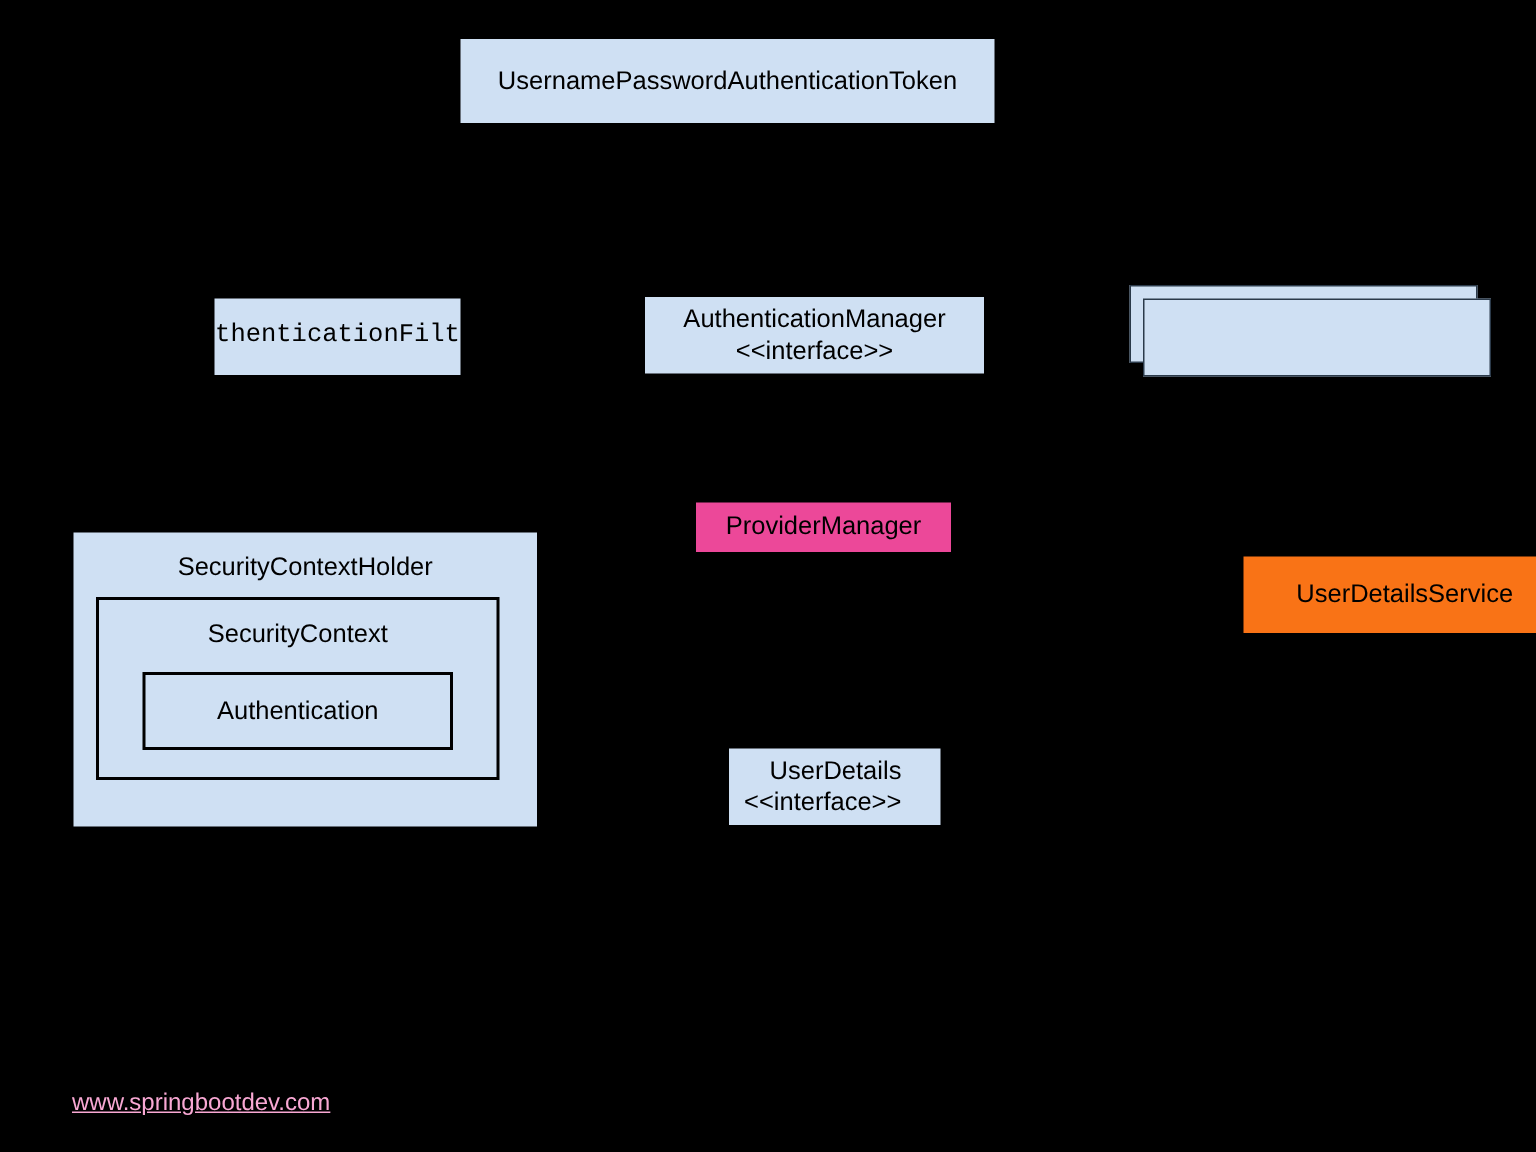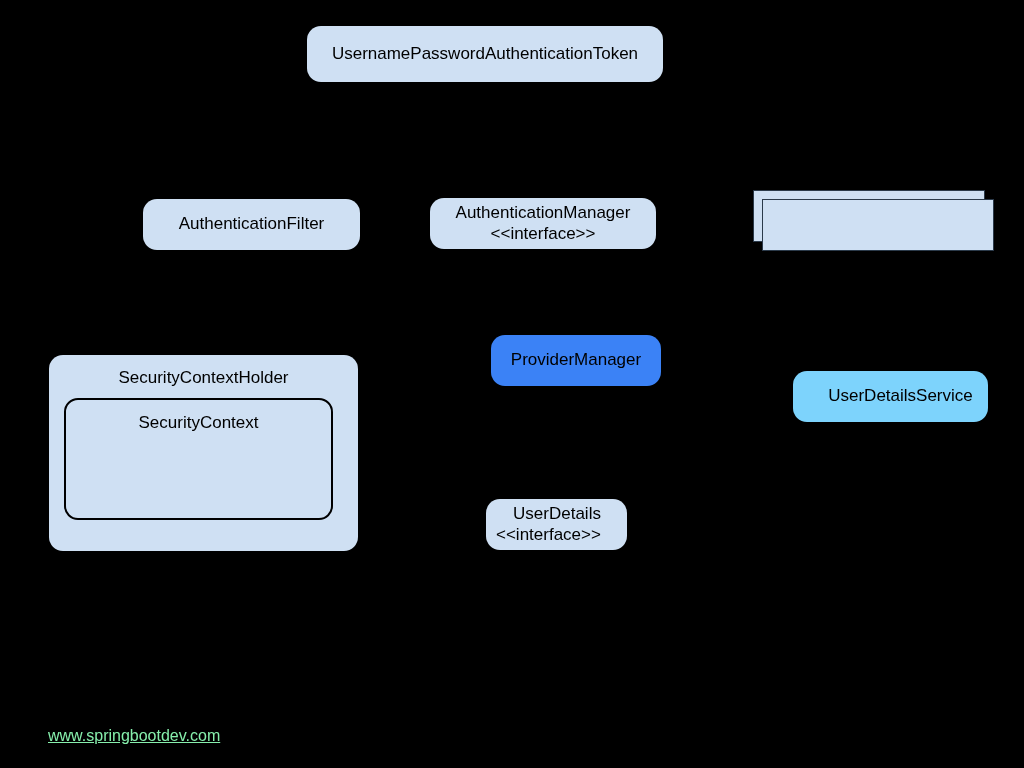--- a/index.html
+++ b/index.html
@@ -23,21 +23,20 @@
     background: #cfe0f3;
     color: #000000;
     display: flex;
     align-items: center;
     justify-content: center;
     text-align: center;
     line-height: 1.18;
     font-size: 17px;
     box-sizing: border-box;
     white-space: pre-line;
-    border-radius: 14px;
   }
   .box.bordered {
     border: 2px solid #000000;
   }
   .box.left-text {
     justify-content: flex-start;
     text-align: right;
     padding-left: 10px;
   }
   .box.top-label {
@@ -60,36 +59,37 @@
     white-space: nowrap;
   }
 </style>
 </head>
 <body>
 
 <div id="canvas" style="background: rgb(0, 0, 0);">
 
   <div class="box" id="node-upat" style="left: 307px; top: 26px; width: 356px; height: 56px; background: rgb(207, 224, 243);">UsernamePasswordAuthenticationToken</div>
 
-  <div class="box" id="node-auth-filter" style="left: 143px; top: 199px; width: 217px; height: 51px; background: rgb(207, 224, 243);">AuthenticationFilter</div>
+  <div class="box" id="node-auth-filter" style="left: 143px; top: 199px; width: 164px; height: 51px; background: rgb(207, 224, 243); font-family: Liberation Mono, monospace;">AuthenticationFilter</div>
 
   <div class="box" id="node-auth-manager" style="left: 430px; top: 198px; width: 226px; height: 51px; background: rgb(207, 224, 243);">AuthenticationManager
 &lt;&lt;interface&gt;&gt;</div>
 
   <div id="stack-back-2" class="stack-layer" style="left: 753px; top: 190px; width: 232px; height: 52px; background: rgb(207, 224, 243);"></div>
   <div id="stack-back-1" class="stack-layer" style="left: 762px; top: 199px; width: 232px; height: 52px; background: rgb(207, 224, 243);"></div>
 
   <div class="box top-label" id="node-sch" style="left: 49px; top: 355px; width: 309px; height: 196px; background: rgb(207, 224, 243);">SecurityContextHolder</div>
 
   <div class="box bordered top-label" id="node-sc" style="left: 64px; top: 398px; width: 269px; height: 122px; background: rgb(207, 224, 243); border-color: rgb(0, 0, 0);">SecurityContext</div>
 
+  <div class="box bordered" id="node-authentication" style="left: 95px; top: 448px; width: 207px; height: 52px; background: rgb(207, 224, 243); border-color: rgb(0, 0, 0);">Authentication</div>
 
-  <div class="box" id="node-provider-manager" style="left: 491px; top: 335px; width: 170px; height: 51px; background: #3b82f6;">ProviderManager</div>
+  <div class="box" id="node-provider-manager" style="left: 464px; top: 335px; width: 170px; height: 33px; background: #ec4899;">ProviderManager</div>
 
-  <div class="box" id="node-uds" style="left: 793px; top: 371px; width: 195px; height: 51px; background: #7dd3fc; padding-left: 20px;">UserDetailsService</div>
+  <div class="box" id="node-uds" style="left: 829px; top: 371px; width: 195px; height: 51px; background: #f97316; padding-left: 20px;">UserDetailsService</div>
 
   <div class="box left-text" id="node-user-details" style="left: 486px; top: 499px; width: 141px; height: 51px; background: rgb(207, 224, 243);">UserDetails
 &lt;&lt;interface&gt;&gt;</div>
 
 
-  <a class="weblink" id="footer-link" href="#" style="left: 48px; top: 727px; color: #86efac;">www.springbootdev.com</a>
+  <a class="weblink" id="footer-link" href="#" style="left: 48px; top: 727px; color: #f9a8d4;">www.springbootdev.com</a>
 
 </div>
 
 </body></html>

